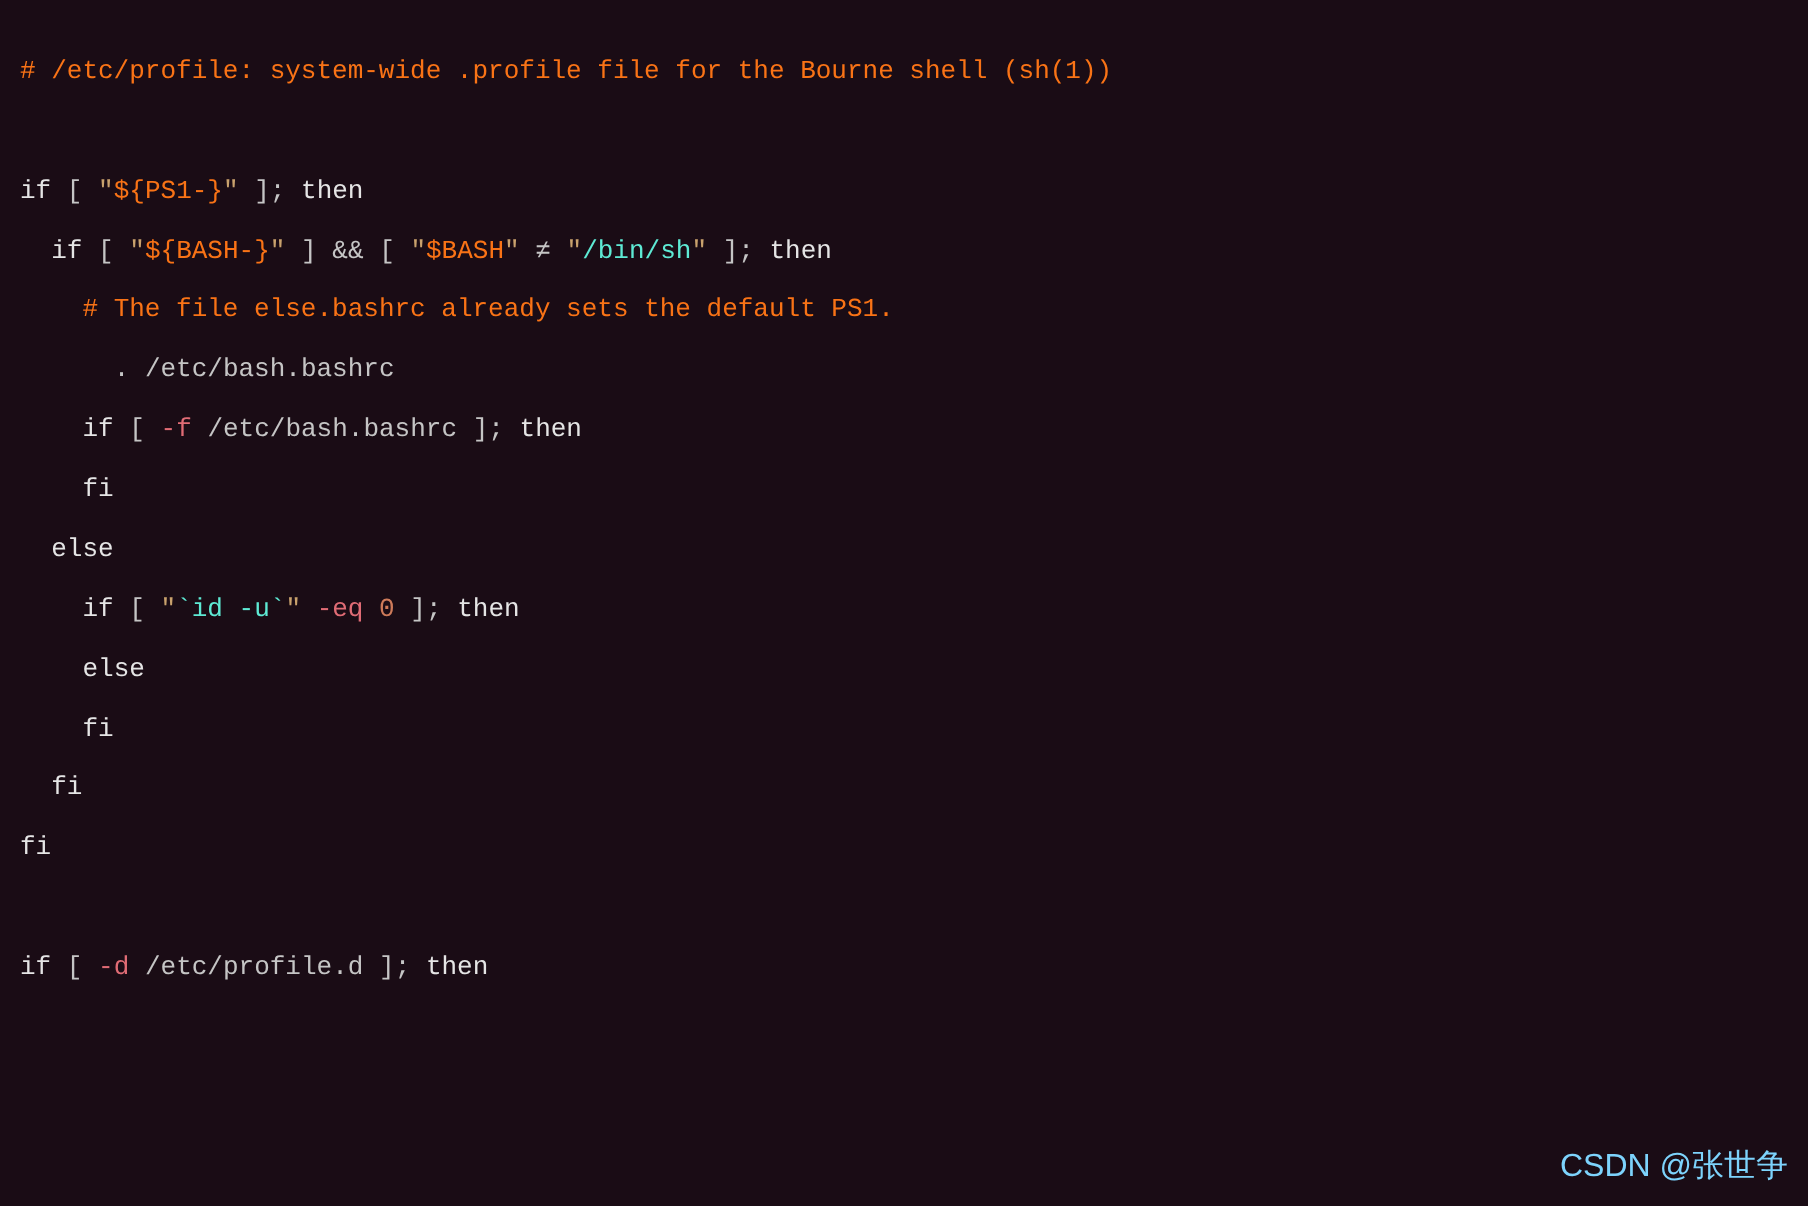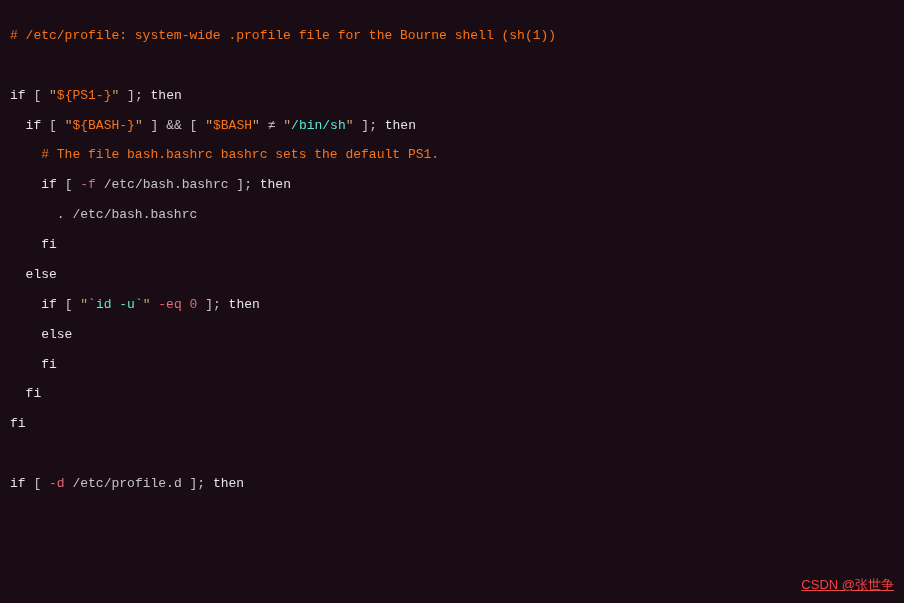--- a/index.html
+++ b/index.html
@@ -23,37 +23,36 @@
     .c-red { color: #e06c75; }
     .c-var { color: #f97316; }
     .c-plain { color: #c5c5c5; }
     .c-brown { color: #c9a26d; }
     .c-purple { color: #e5e5e5; }
     .c-num { color: #ce7b5a; }
     .watermark {
       position: absolute;
       bottom: 10px;
       right: 10px;
-      color: #ef4444;
-      font-size: 13px;
+      color: #7dd3fc;
+      font-size: 16px;
       font-family: sans-serif;
-      text-decoration: underline;
     }
   </style>
 </head>
 <body>
 
 <div class="editor">
 <div><span class="c-comment"># /etc/profile: system-wide .profile file for the Bourne shell (sh(1))</span></div>
 <div>&nbsp;</div>
 <div><span class="c-purple">if</span> <span class="c-plain">[</span> <span class="c-brown">"</span><span class="c-var">${PS1-}</span><span class="c-brown">"</span> <span class="c-plain">]</span><span class="c-plain">;</span> <span class="c-purple">then</span></div>
 <div>  <span class="c-purple">if</span> <span class="c-plain">[</span> <span class="c-brown">"</span><span class="c-var">${BASH-}</span><span class="c-brown">"</span> <span class="c-plain">]</span> <span class="c-plain">&amp;&amp;</span> <span class="c-plain">[</span> <span class="c-brown">"</span><span class="c-var">$BASH</span><span class="c-brown">"</span> <span class="c-plain">≠</span> <span class="c-brown">"</span><span class="c-green">/bin/sh</span><span class="c-brown">"</span> <span class="c-plain">]</span><span class="c-plain">;</span> <span class="c-purple">then</span></div>
-<div>    <span class="c-comment"># The file bash.bashrc bashrc sets the default PS1.</span></div>
+<div>    <span class="c-comment"># The file else.bashrc already sets the default PS1.</span></div>
+<div>      <span class="c-plain">.</span> <span class="c-plain">/etc/bash.bashrc</span></div>
 <div>    <span class="c-purple">if</span> <span class="c-plain">[</span> <span class="c-red">-f</span> <span class="c-plain">/etc/bash.bashrc</span> <span class="c-plain">]</span><span class="c-plain">;</span> <span class="c-purple">then</span></div>
-<div>      <span class="c-plain">.</span> <span class="c-plain">/etc/bash.bashrc</span></div>
 <div>    <span class="c-purple">fi</span></div>
 <div>  <span class="c-purple">else</span></div>
 <div>    <span class="c-purple">if</span> <span class="c-plain">[</span> <span class="c-brown">"</span><span class="c-green">`id -u`</span><span class="c-brown">"</span> <span class="c-red">-eq</span> <span class="c-num">0</span> <span class="c-plain">]</span><span class="c-plain">;</span> <span class="c-purple">then</span></div>
 <div>    <span class="c-purple">else</span></div>
 <div>    <span class="c-purple">fi</span></div>
 <div>  <span class="c-purple">fi</span></div>
 <div><span class="c-purple">fi</span></div>
 <div>&nbsp;</div>
 <div><span class="c-purple">if</span> <span class="c-plain">[</span> <span class="c-red">-d</span> <span class="c-plain">/etc/profile.d</span> <span class="c-plain">]</span><span class="c-plain">;</span> <span class="c-purple">then</span></div>
 

